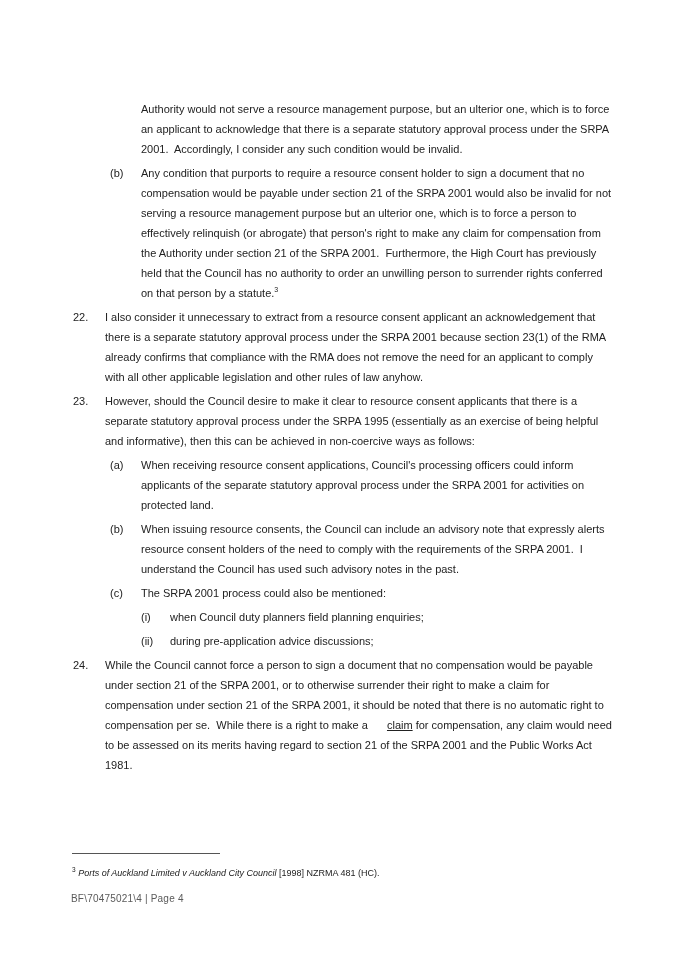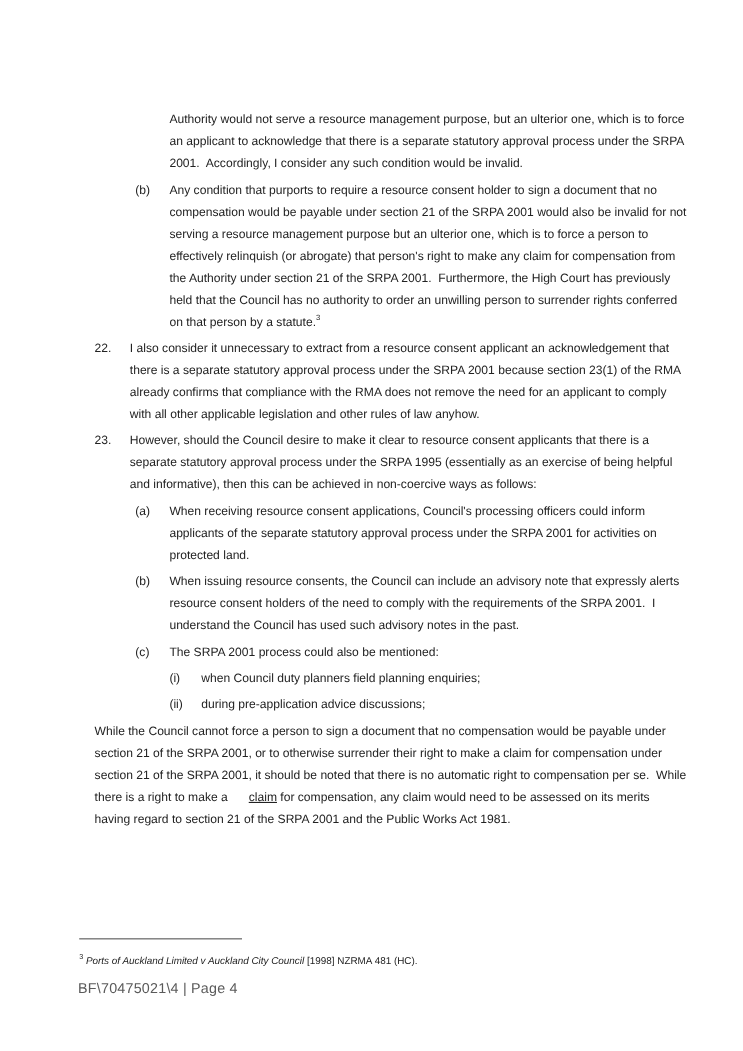--- a/index.html
+++ b/index.html
@@ -11,21 +11,21 @@
     background: #ffffff;
     font-family: "Liberation Sans", sans-serif;
     font-size: 11px;
     line-height: 20px;
     color: #222222;
     overflow: hidden;
   }
   .doc {
     position: absolute;
     top: 99px;
-    left: 86px;
+    left: 73px;
     width: 539px;
   }
   .block { display: flex; margin-bottom: 4px; }
   .txt { white-space: pre-wrap; flex: 1; }
   .num { width: 32px; flex: none; }
   .lvl2 { margin-left: 37px; }
   .lvl2 .lbl { width: 31px; flex: none; }
   .lvl2-cont { margin-left: 68px; }
   .lvl3 { margin-left: 68px; }
   .lvl3 .lbl { width: 29px; flex: none; }
@@ -51,21 +51,21 @@
     font-size: 9px;
     line-height: 12px;
     white-space: pre-wrap;
   }
   .footnote sup.fn { font-size: 6.5px; }
   .footnote .case { font-style: italic; text-align: center; }
   .footer {
     position: absolute;
     left: 71px;
     top: 894px;
-    font-size: 13px;
+    font-size: 10px;
     line-height: 10px;
     color: #5a5a5a;
     letter-spacing: 0.2px;
   }
 </style>
 </head>
 <body>
 
 <div class="page">
 
@@ -110,20 +110,21 @@
       <p class="txt">when Council duty planners field planning enquiries;</p>
     </div>
 
     <div class="block lvl2 lvl3">
       <span class="lbl">(ii)</span>
       <p class="txt">during pre-application advice discussions;</p>
     </div>
 
 
     <div class="block lvl1">
+      <span class="num">24.</span>
       <p class="txt"><span>While the Council cannot force a person to sign a document that no compensation would be payable under section 21 of the SRPA 2001, or to otherwise surrender their right to make a claim for compensation under section 21 of the SRPA 2001, it should be noted that there is no automatic right to compensation per se.  While there is a right to make a </span><span class="u">claim</span><span> for compensation, any claim would need to be assessed on its merits having regard to section 21 of the SRPA 2001 and the Public Works Act 1981.</span></p>
     </div>
 
 
   </main>
 
   <div class="footnote-area">
     <div class="footnote-sep"></div>
     <p class="footnote"><sup class="fn">3</sup> <span class="case">Ports of Auckland Limited v Auckland City Council</span><span> [1998] NZRMA 481 (HC).</span></p>
   </div>

